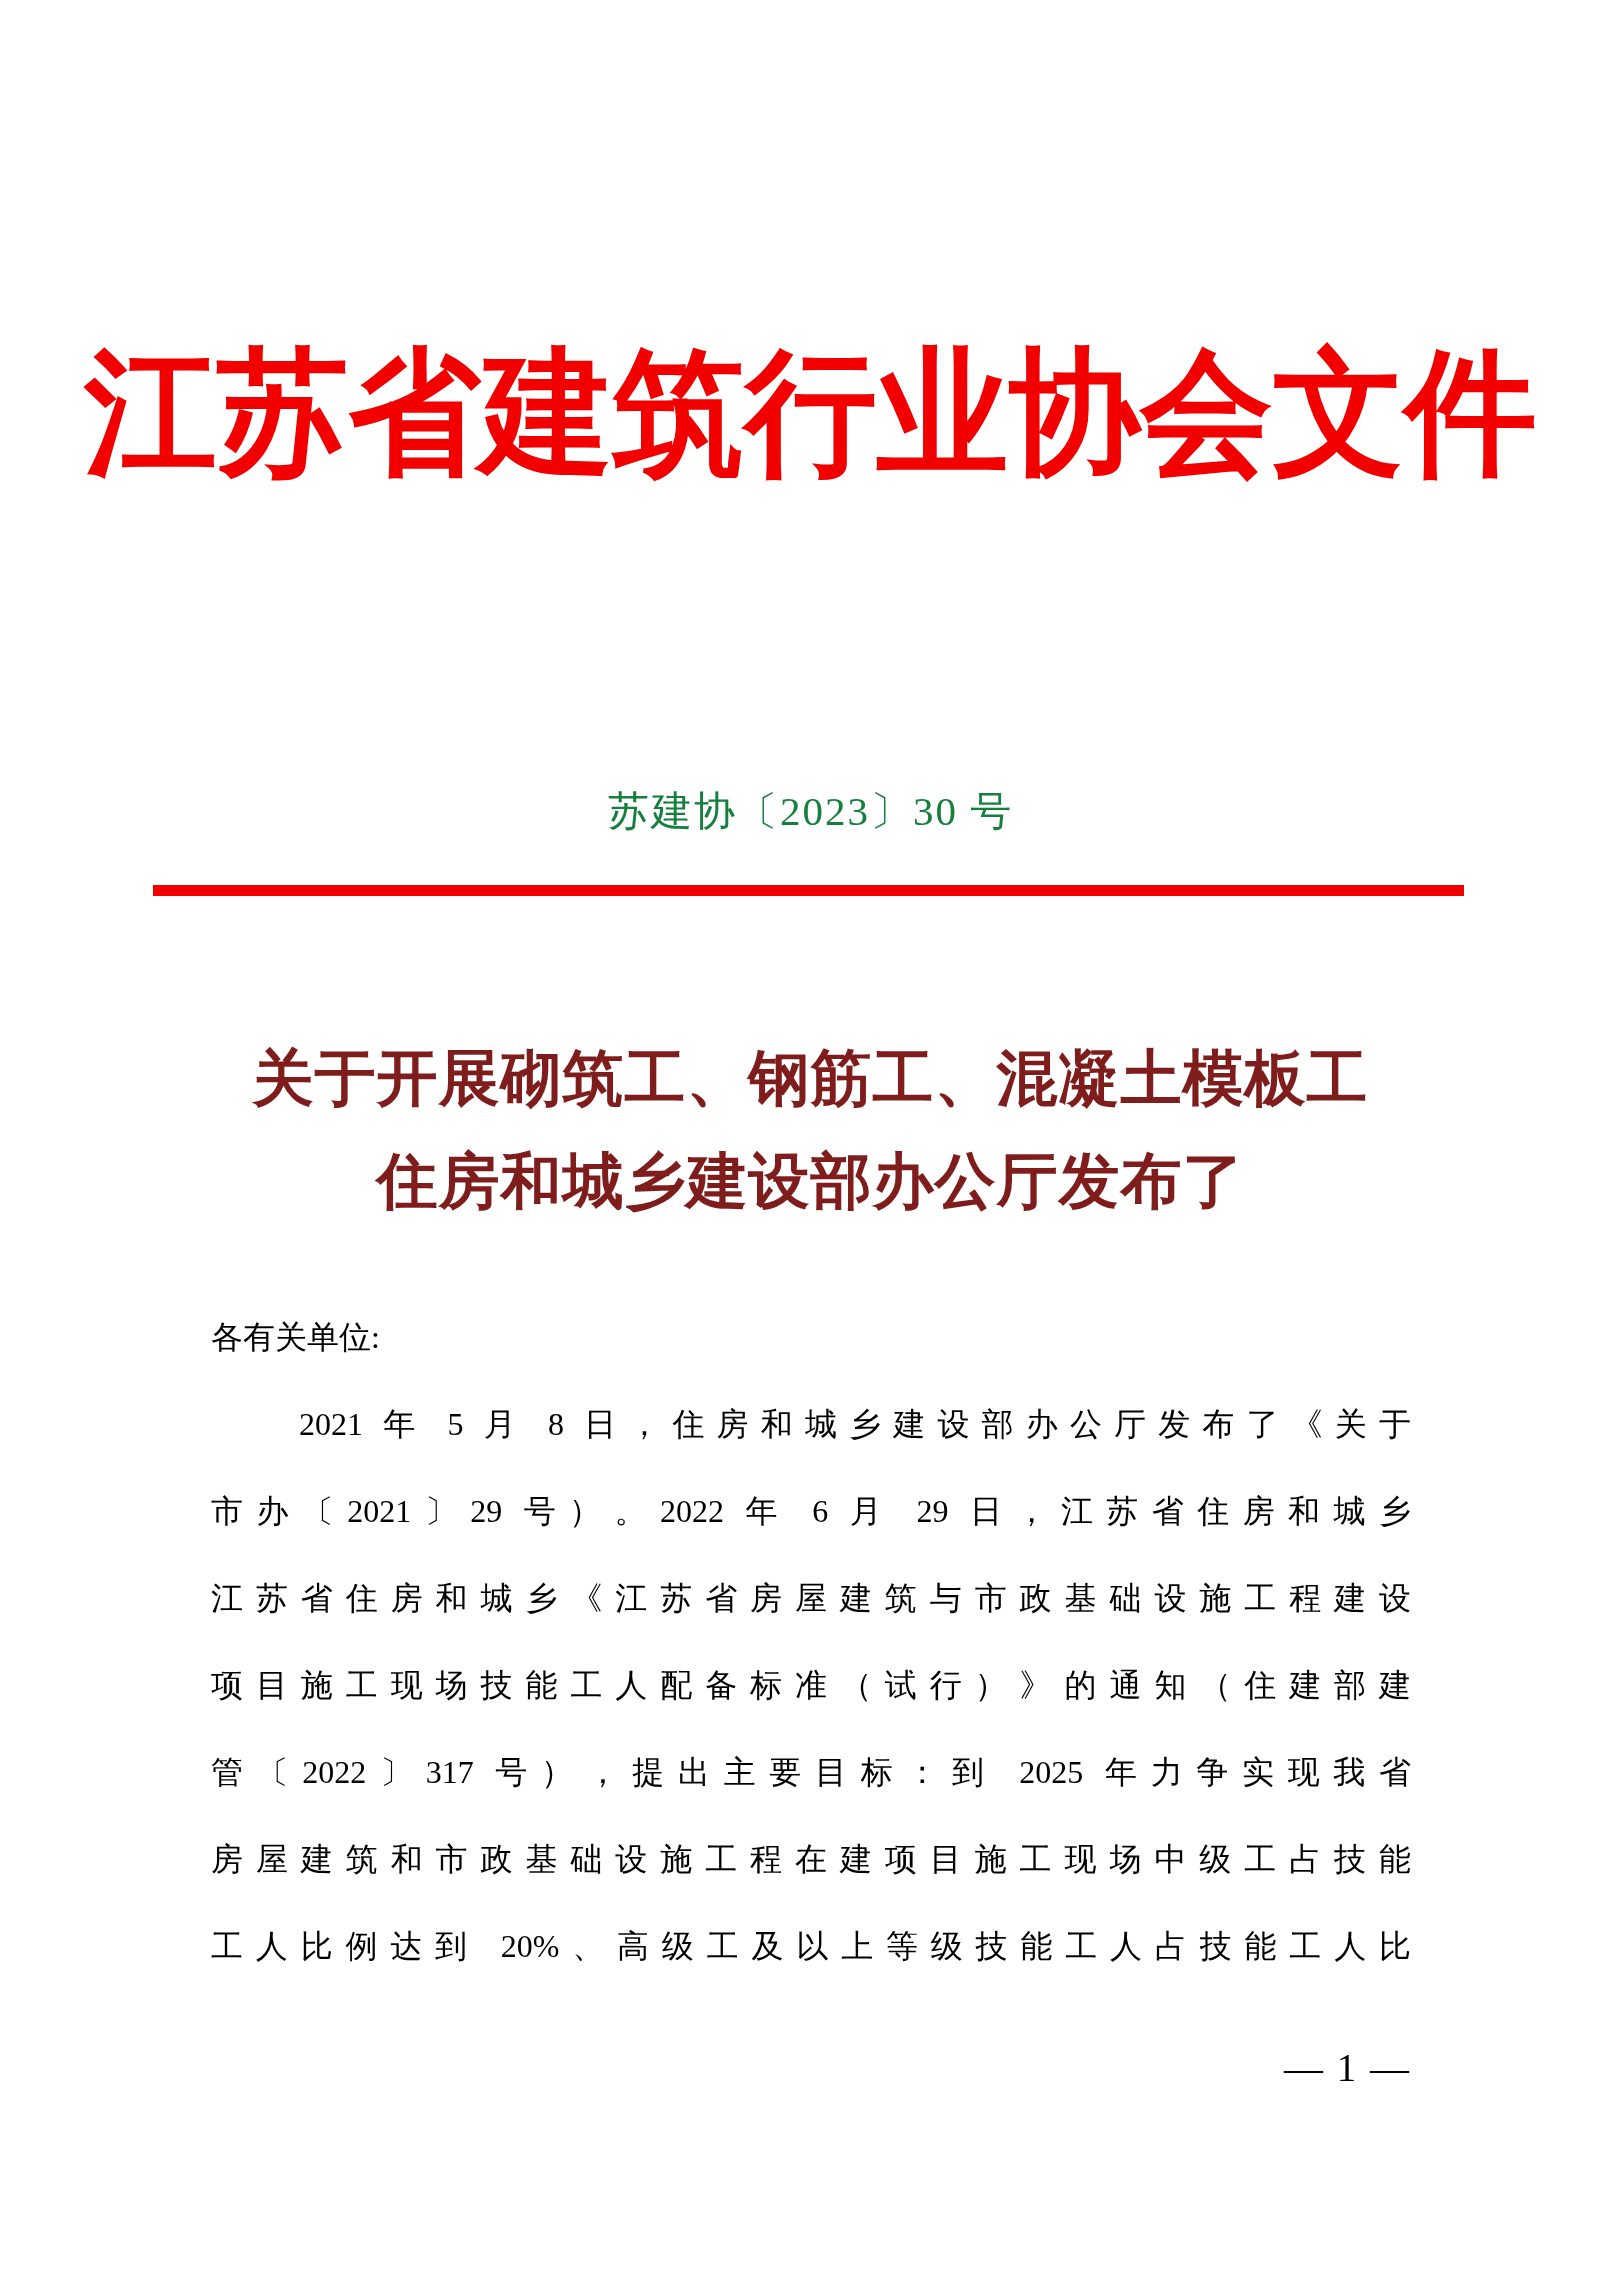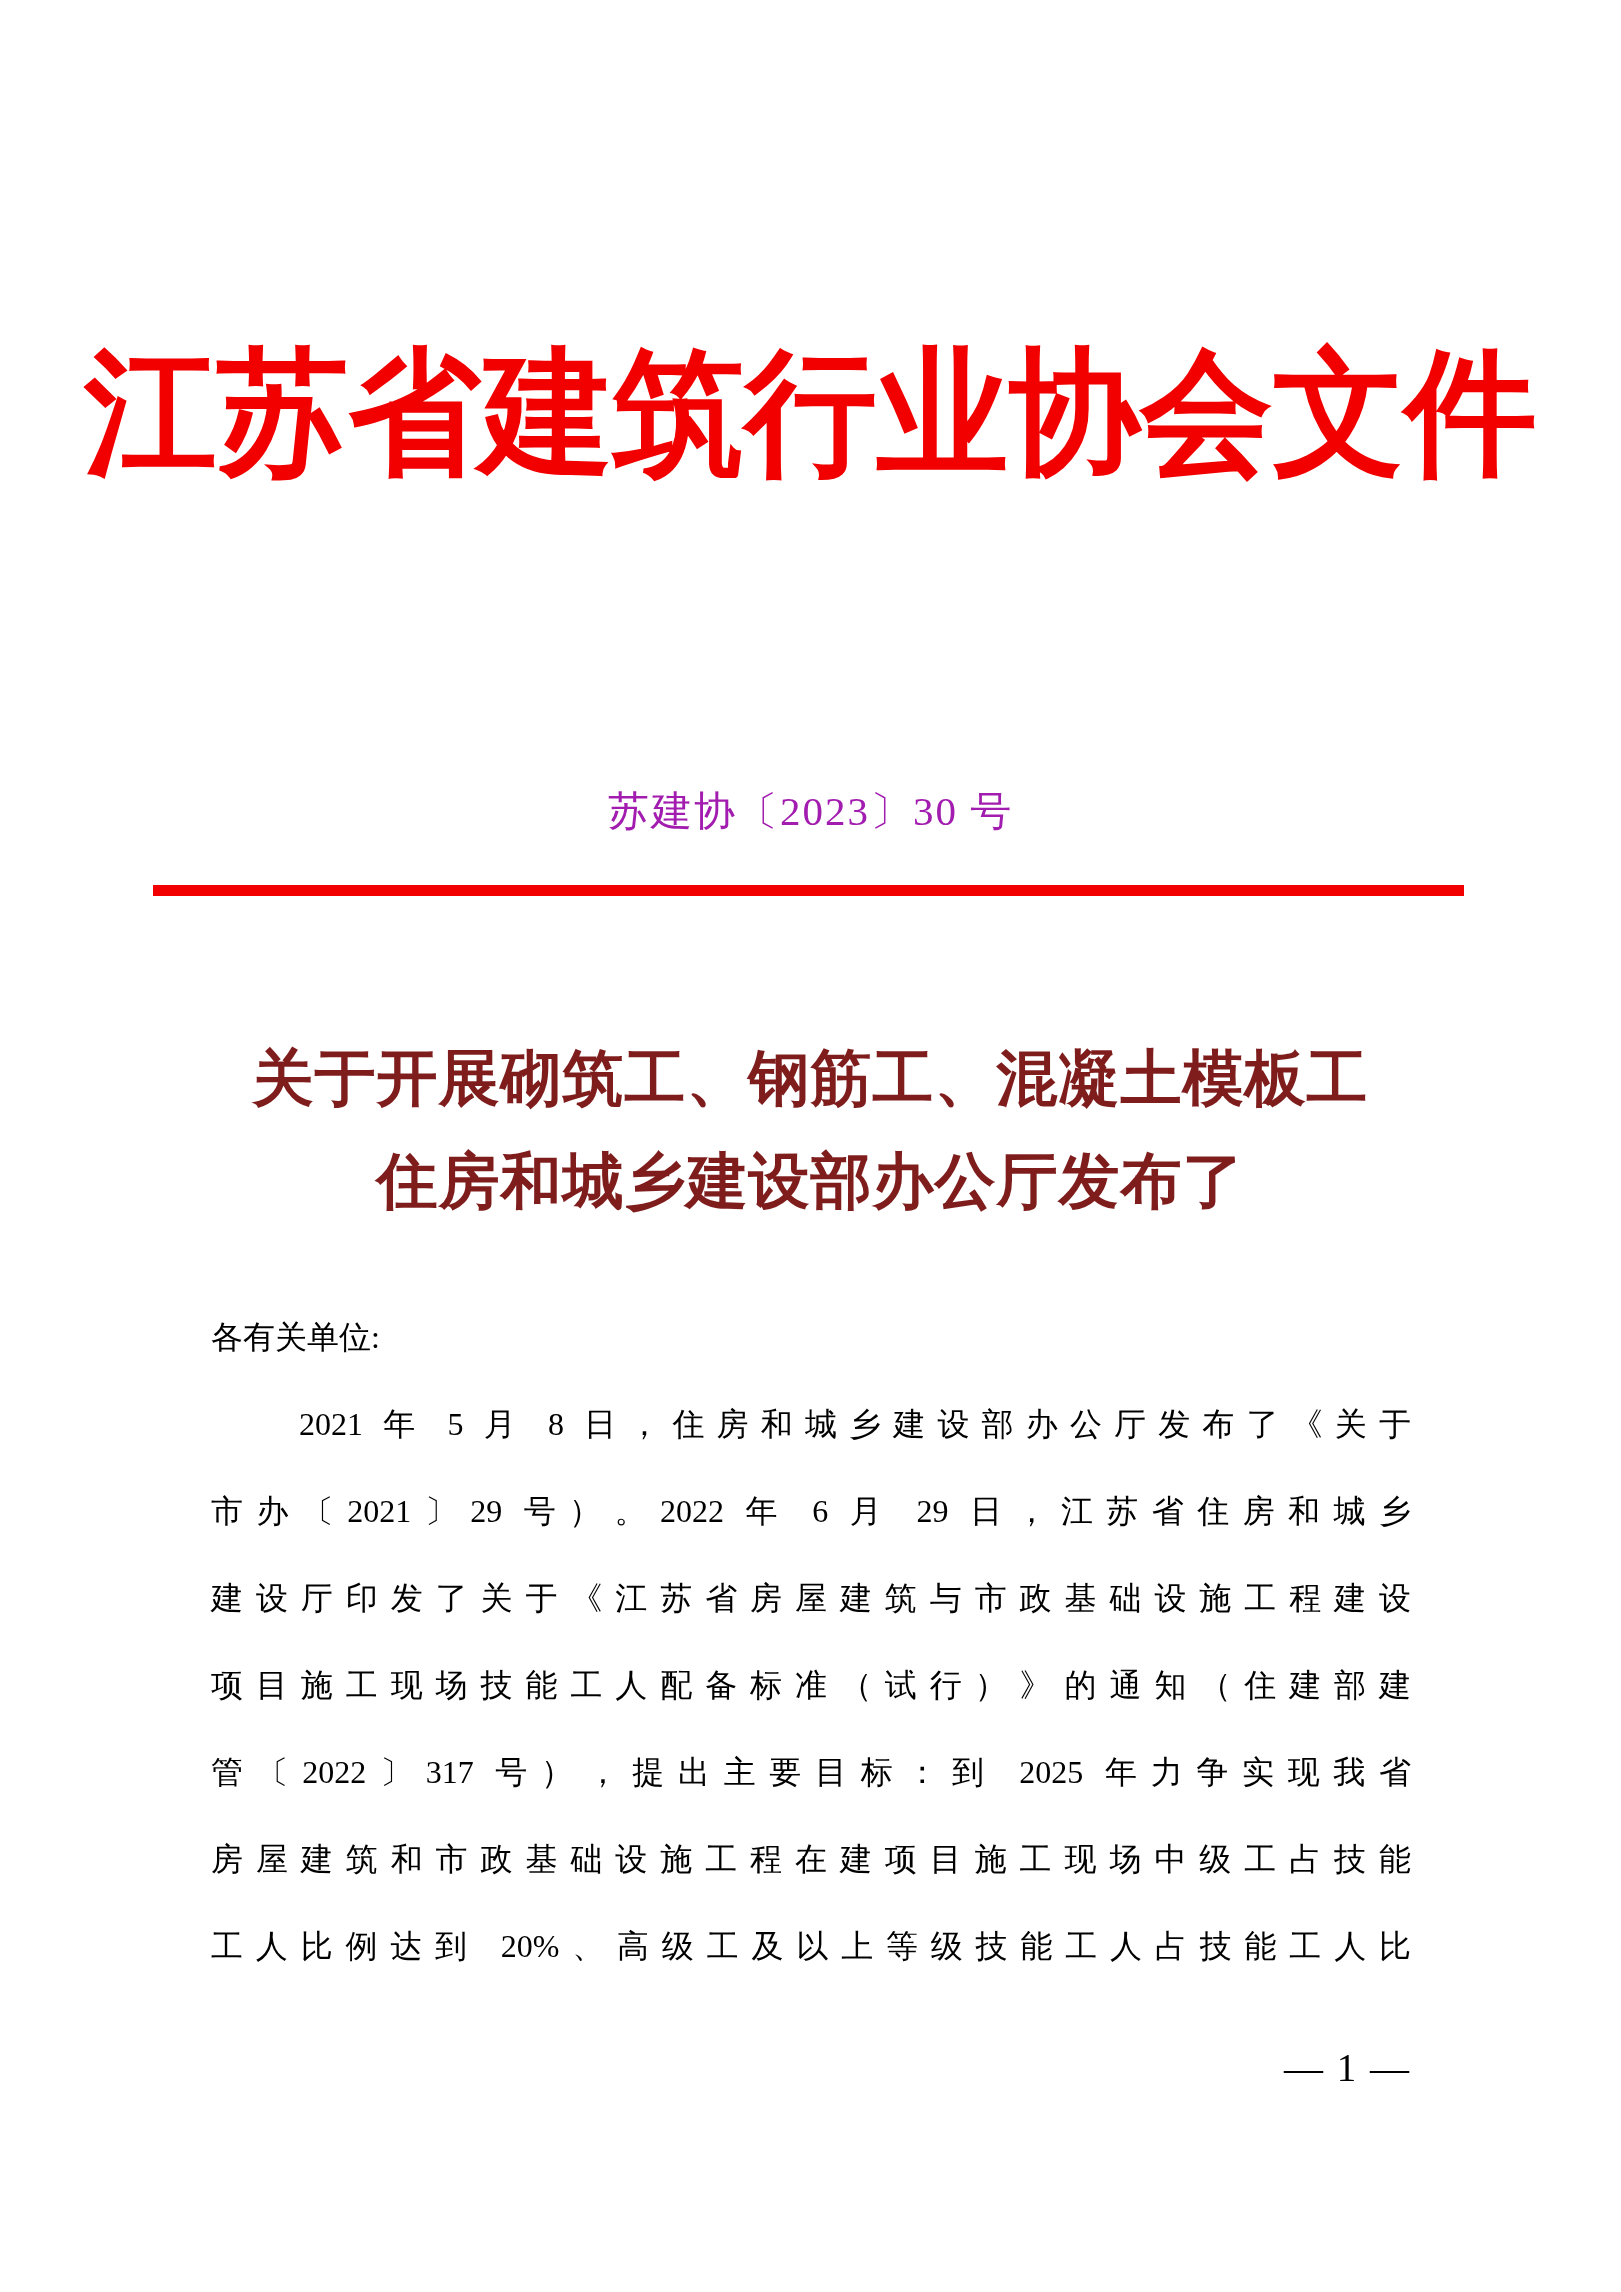--- a/index.html
+++ b/index.html
@@ -37,21 +37,21 @@
   }
   
   .doc-no {
     position: absolute;
     top: 784px;
     left: 0;
     width: 100%;
     text-align: center;
     font-size: 41px;
     letter-spacing: 2px;
-    color: #a21caf;
+    color: #15803d;
     white-space: nowrap;
   }
   
   .red-line {
     position: absolute;
     top: 885px;
     left: 153px;
     width: 1311px;
     height: 10.8px;
     background: var(--accent);
@@ -114,21 +114,21 @@
 
   <div class="doc-title">
     <div>关于开展砌筑工、钢筋工、混凝土模板工</div>
     <div>住房和城乡建设部办公厅发布了</div>
   </div>
 
   <div class="body-block">
     <div class="line salutation">各有关单位:</div>
     <div class="line justify indent">2021 年 5 月 8 日，住房和城乡建设部办公厅发布了《关于</div>
     <div class="line justify">市办〔2021〕29 号）。2022 年 6 月 29 日，江苏省住房和城乡</div>
-    <div class="line justify">建设厅印发了关于《江苏省房屋建筑与市政基础设施工程建设</div>
+    <div class="line justify">江苏省住房和城乡《江苏省房屋建筑与市政基础设施工程建设</div>
     <div class="line justify">项目施工现场技能工人配备标准（试行）》的通知（住建部建</div>
     <div class="line justify">管〔2022〕317 号），提出主要目标：到 2025 年力争实现我省</div>
     <div class="line justify">房屋建筑和市政基础设施工程在建项目施工现场中级工占技能</div>
     <div class="line justify">工人比例达到 20%、高级工及以上等级技能工人占技能工人比</div>
   </div>
 
   <div class="footer">— 1 —</div>
 
 </div>
 

